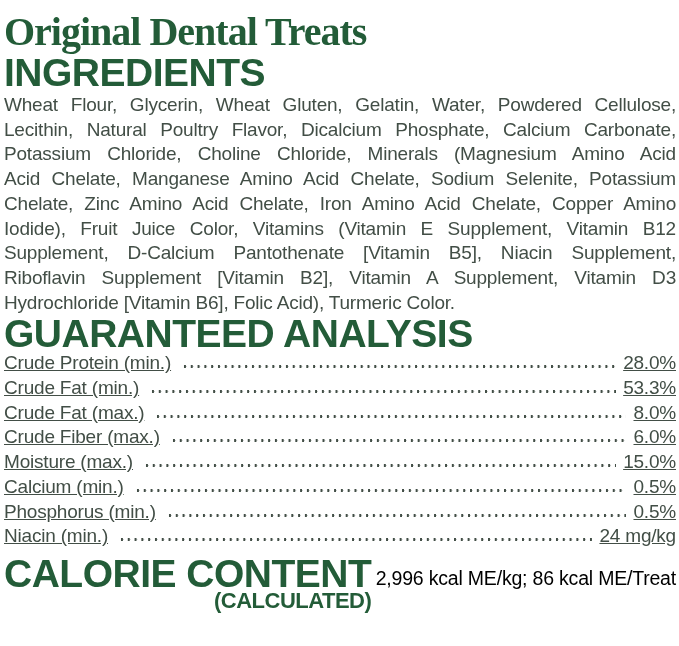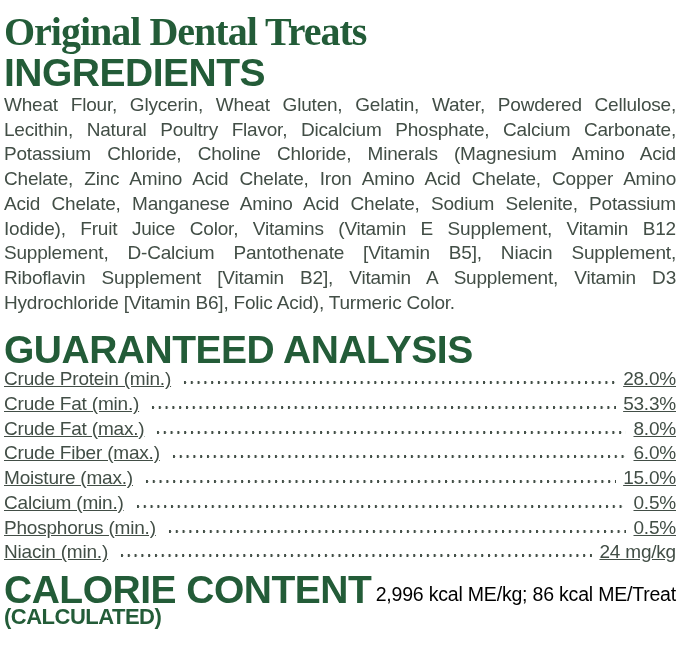--- a/index.html
+++ b/index.html
@@ -27,21 +27,21 @@
   }
   .ingredients-text {
     margin-top: 5px; margin-bottom: 0;
     color: #424e46;
     font-size: 19px; line-height: 24.7px;
     letter-spacing: -0.2px;
   }
   .ing-line { text-align: justify; text-align-last: justify; }
   .ing-line.last { text-align-last: left; }
 
-  .ga-heading { margin-top: 20px; }
+  .ga-heading { margin-top: 4px; }
 
   .ga-rows { margin-top: 2px; }
   .ga-row {
     display: flex; align-items: baseline;
     color: #424e46;
     font-size: 19px; line-height: 24.7px;
     letter-spacing: -0.2px;
     text-decoration: underline;
   }
   .ga-label { white-space: nowrap; }
@@ -50,21 +50,21 @@
     height: 5px;
     margin: 0 7px 0 12px;
     background-image: radial-gradient(circle at 2px 2.5px, #424e46 1.15px, rgba(0,0,0,0) 1.5px);
     background-size: 6.8px 5px;
     background-repeat: repeat-x;
   }
   .ga-value { white-space: nowrap; }
 
   .calorie-section {
     margin-top: 10px;
-    display: flex; justify-content: space-between; align-items: flex-start;
+    display: flex; justify-content: space-between; align-items: flex-start; text-align: right;
   }
   .calorie-headings .sec-heading { line-height: 30px; }
   .calorie-sub {
     font-weight: bold;
     font-size: 22px; line-height: 24px;
     letter-spacing: -0.5px;
     color: #235c38;
     margin: 0;
   }
   .calorie-value {
@@ -81,22 +81,22 @@
 <div class="page">
 
   <h1 class="title">Original Dental Treats</h1>
 
   <h2 class="sec-heading">INGREDIENTS</h2>
 
   <div class="ingredients-text">
       <div class="ing-line">Wheat Flour, Glycerin, Wheat Gluten, Gelatin, Water, Powdered Cellulose,</div>
       <div class="ing-line">Lecithin, Natural Poultry Flavor, Dicalcium Phosphate, Calcium Carbonate,</div>
       <div class="ing-line">Potassium Chloride, Choline Chloride, Minerals (Magnesium Amino Acid</div>
+      <div class="ing-line">Acid Chelate, Manganese Amino Acid Chelate, Sodium Selenite, Potassium</div>
       <div class="ing-line">Chelate, Zinc Amino Acid Chelate, Iron Amino Acid Chelate, Copper Amino</div>
-      <div class="ing-line">Acid Chelate, Manganese Amino Acid Chelate, Sodium Selenite, Potassium</div>
       <div class="ing-line">Iodide), Fruit Juice Color, Vitamins (Vitamin E Supplement, Vitamin B12</div>
       <div class="ing-line">Supplement, D-Calcium Pantothenate [Vitamin B5], Niacin Supplement,</div>
       <div class="ing-line">Riboflavin Supplement [Vitamin B2], Vitamin A Supplement, Vitamin D3</div>
       <div class="ing-line last">Hydrochloride [Vitamin B6], Folic Acid), Turmeric Color.</div>
     </div>
 
   <h2 class="sec-heading ga-heading">GUARANTEED ANALYSIS</h2>
 
   <div class="ga-rows">
       <div class="ga-row">

